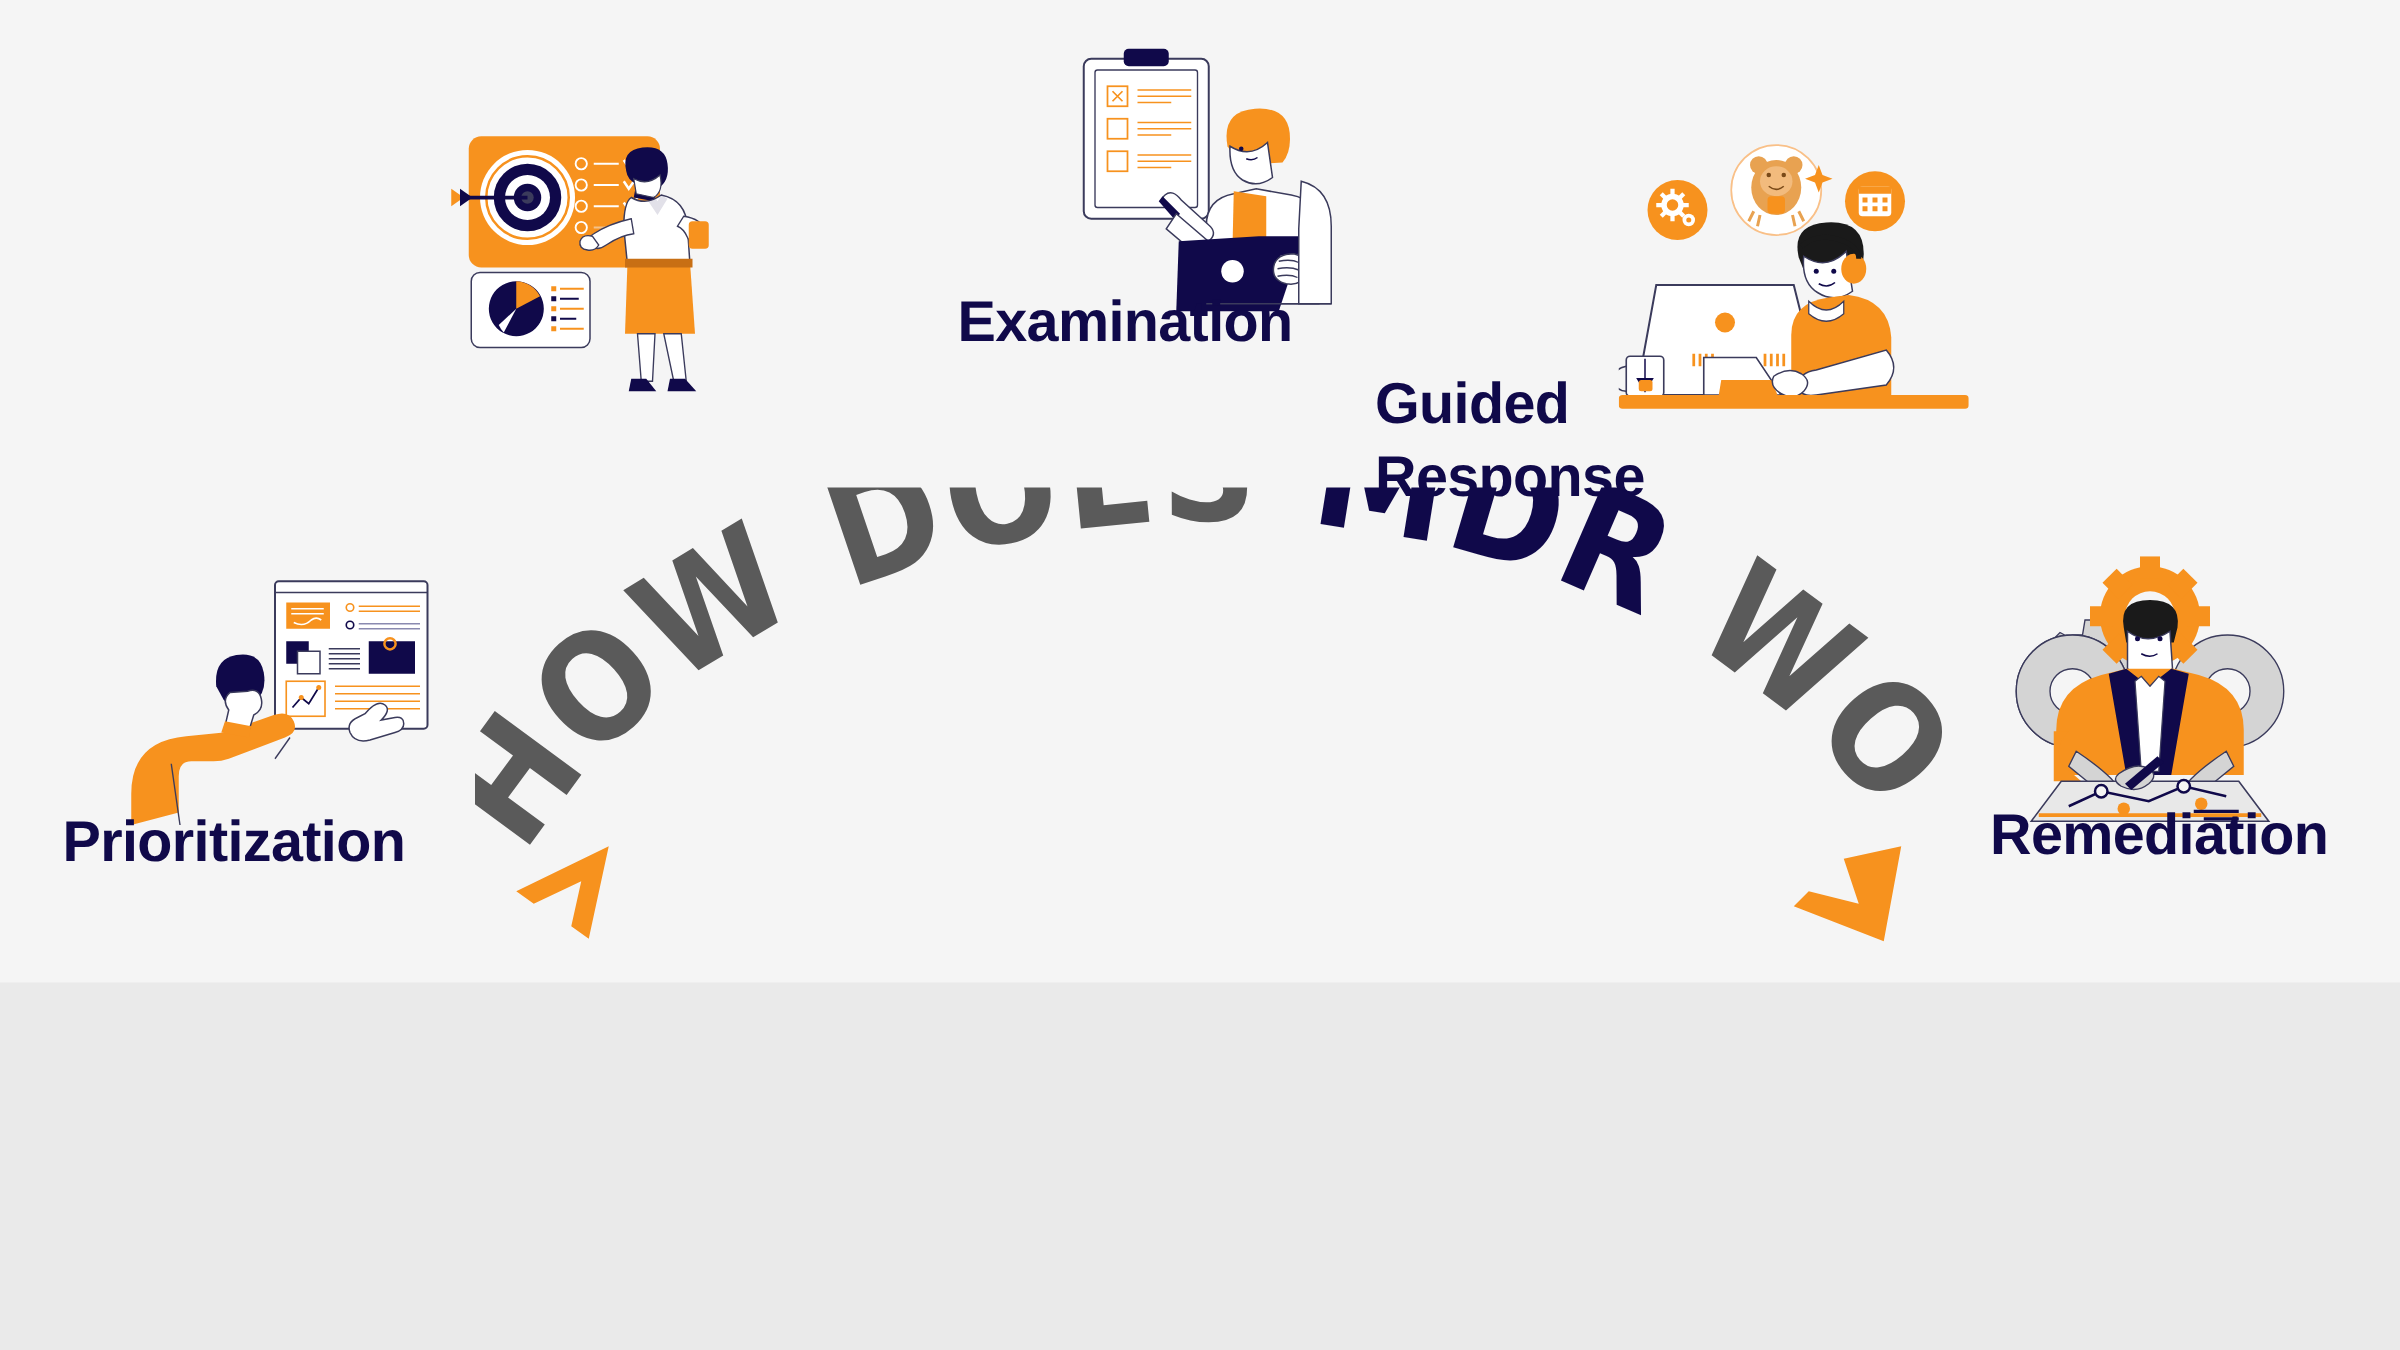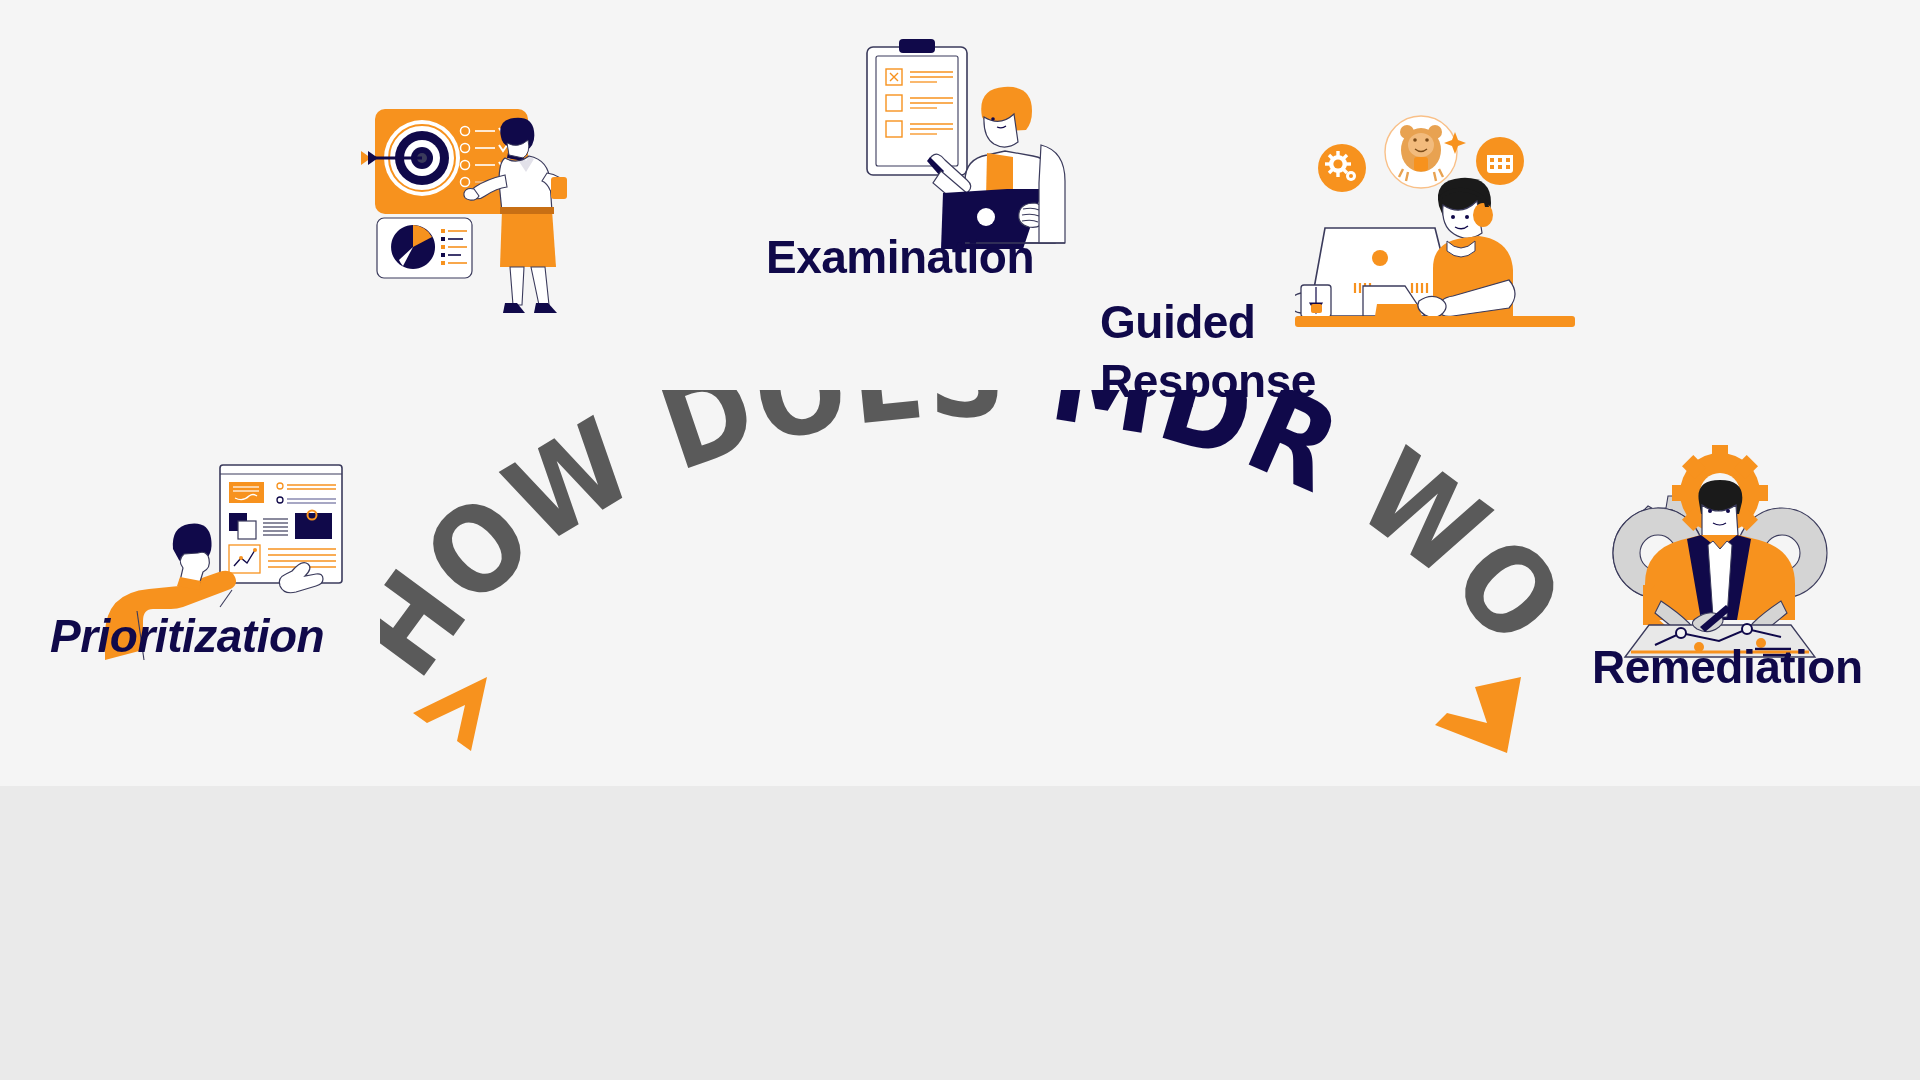--- a/index.html
+++ b/index.html
@@ -100,21 +100,21 @@
         <path d="M35 215 L35 190 q0 -42 44 -46 l30 -3 l40 -14 q12 -4 16 5 q4 9 -7 13 l-45 17 q-6 2 -12 2 l-18 0 q-10 0 -10 12 l0 29 z" fill="#f7921e"></path>
         <path d="M103 104 q-2 -22 16 -25 q19 -3 22 14 q3 18 -10 25 q-13 7 -22 -3 z" fill="#10094a"></path>
         <path d="M128 108 q9 -3 11 6 q2 9 -6 13 l-4 13 l-19 -4 l3 -13 q-6 -8 1 -14 z" fill="#ffffff" stroke="#3b3b5c" stroke-width="1.2"></path>
         <path d="M110 132 l21 4 l-2 9 l-22 -4 z" fill="#f7921e"></path>
 
         <path d="M222 126 q10 -12 16 -7 q5 4 -3 12 l11 -2 q7 -1 7 5 q0 5 -7 7 l-20 6 q-12 3 -16 -6 q-3 -8 6 -12 z" fill="#ffffff" stroke="#3b3b5c" stroke-width="1.2"></path>
         <line x1="67" y1="166" x2="74" y2="215" stroke="#3b3b5c" stroke-width="1.1"></line>
         <line x1="150" y1="162" x2="162" y2="145" stroke="#3b3b5c" stroke-width="1.1"></line>
       </g>
     </svg>
-    <div class="step-label" style="left:50px; top:607px; width:330px;font-style:italic;">Prioritization</div>
+    <div class="step-label" style="left:50px; top:644px; width:330px;">Prioritization</div>
 
     <svg class="illus" style="left:355px; top:95px;" width="215" height="230" viewBox="0 0 215 230">
       <g>
         <rect x="20" y="14" width="153" height="105" rx="10" fill="#f7921e"></rect>
         <circle cx="67" cy="63" r="38" fill="#ffffff"></circle>
         <circle cx="67" cy="63" r="33" fill="none" stroke="#f7921e" stroke-width="2"></circle>
         <circle cx="67" cy="63" r="27" fill="#10094a"></circle>
         <circle cx="67" cy="63" r="18" fill="#ffffff"></circle>
         <circle cx="67" cy="63" r="11" fill="#10094a"></circle>
         <circle cx="67" cy="63" r="5" fill="#3b3b5c"></circle>

